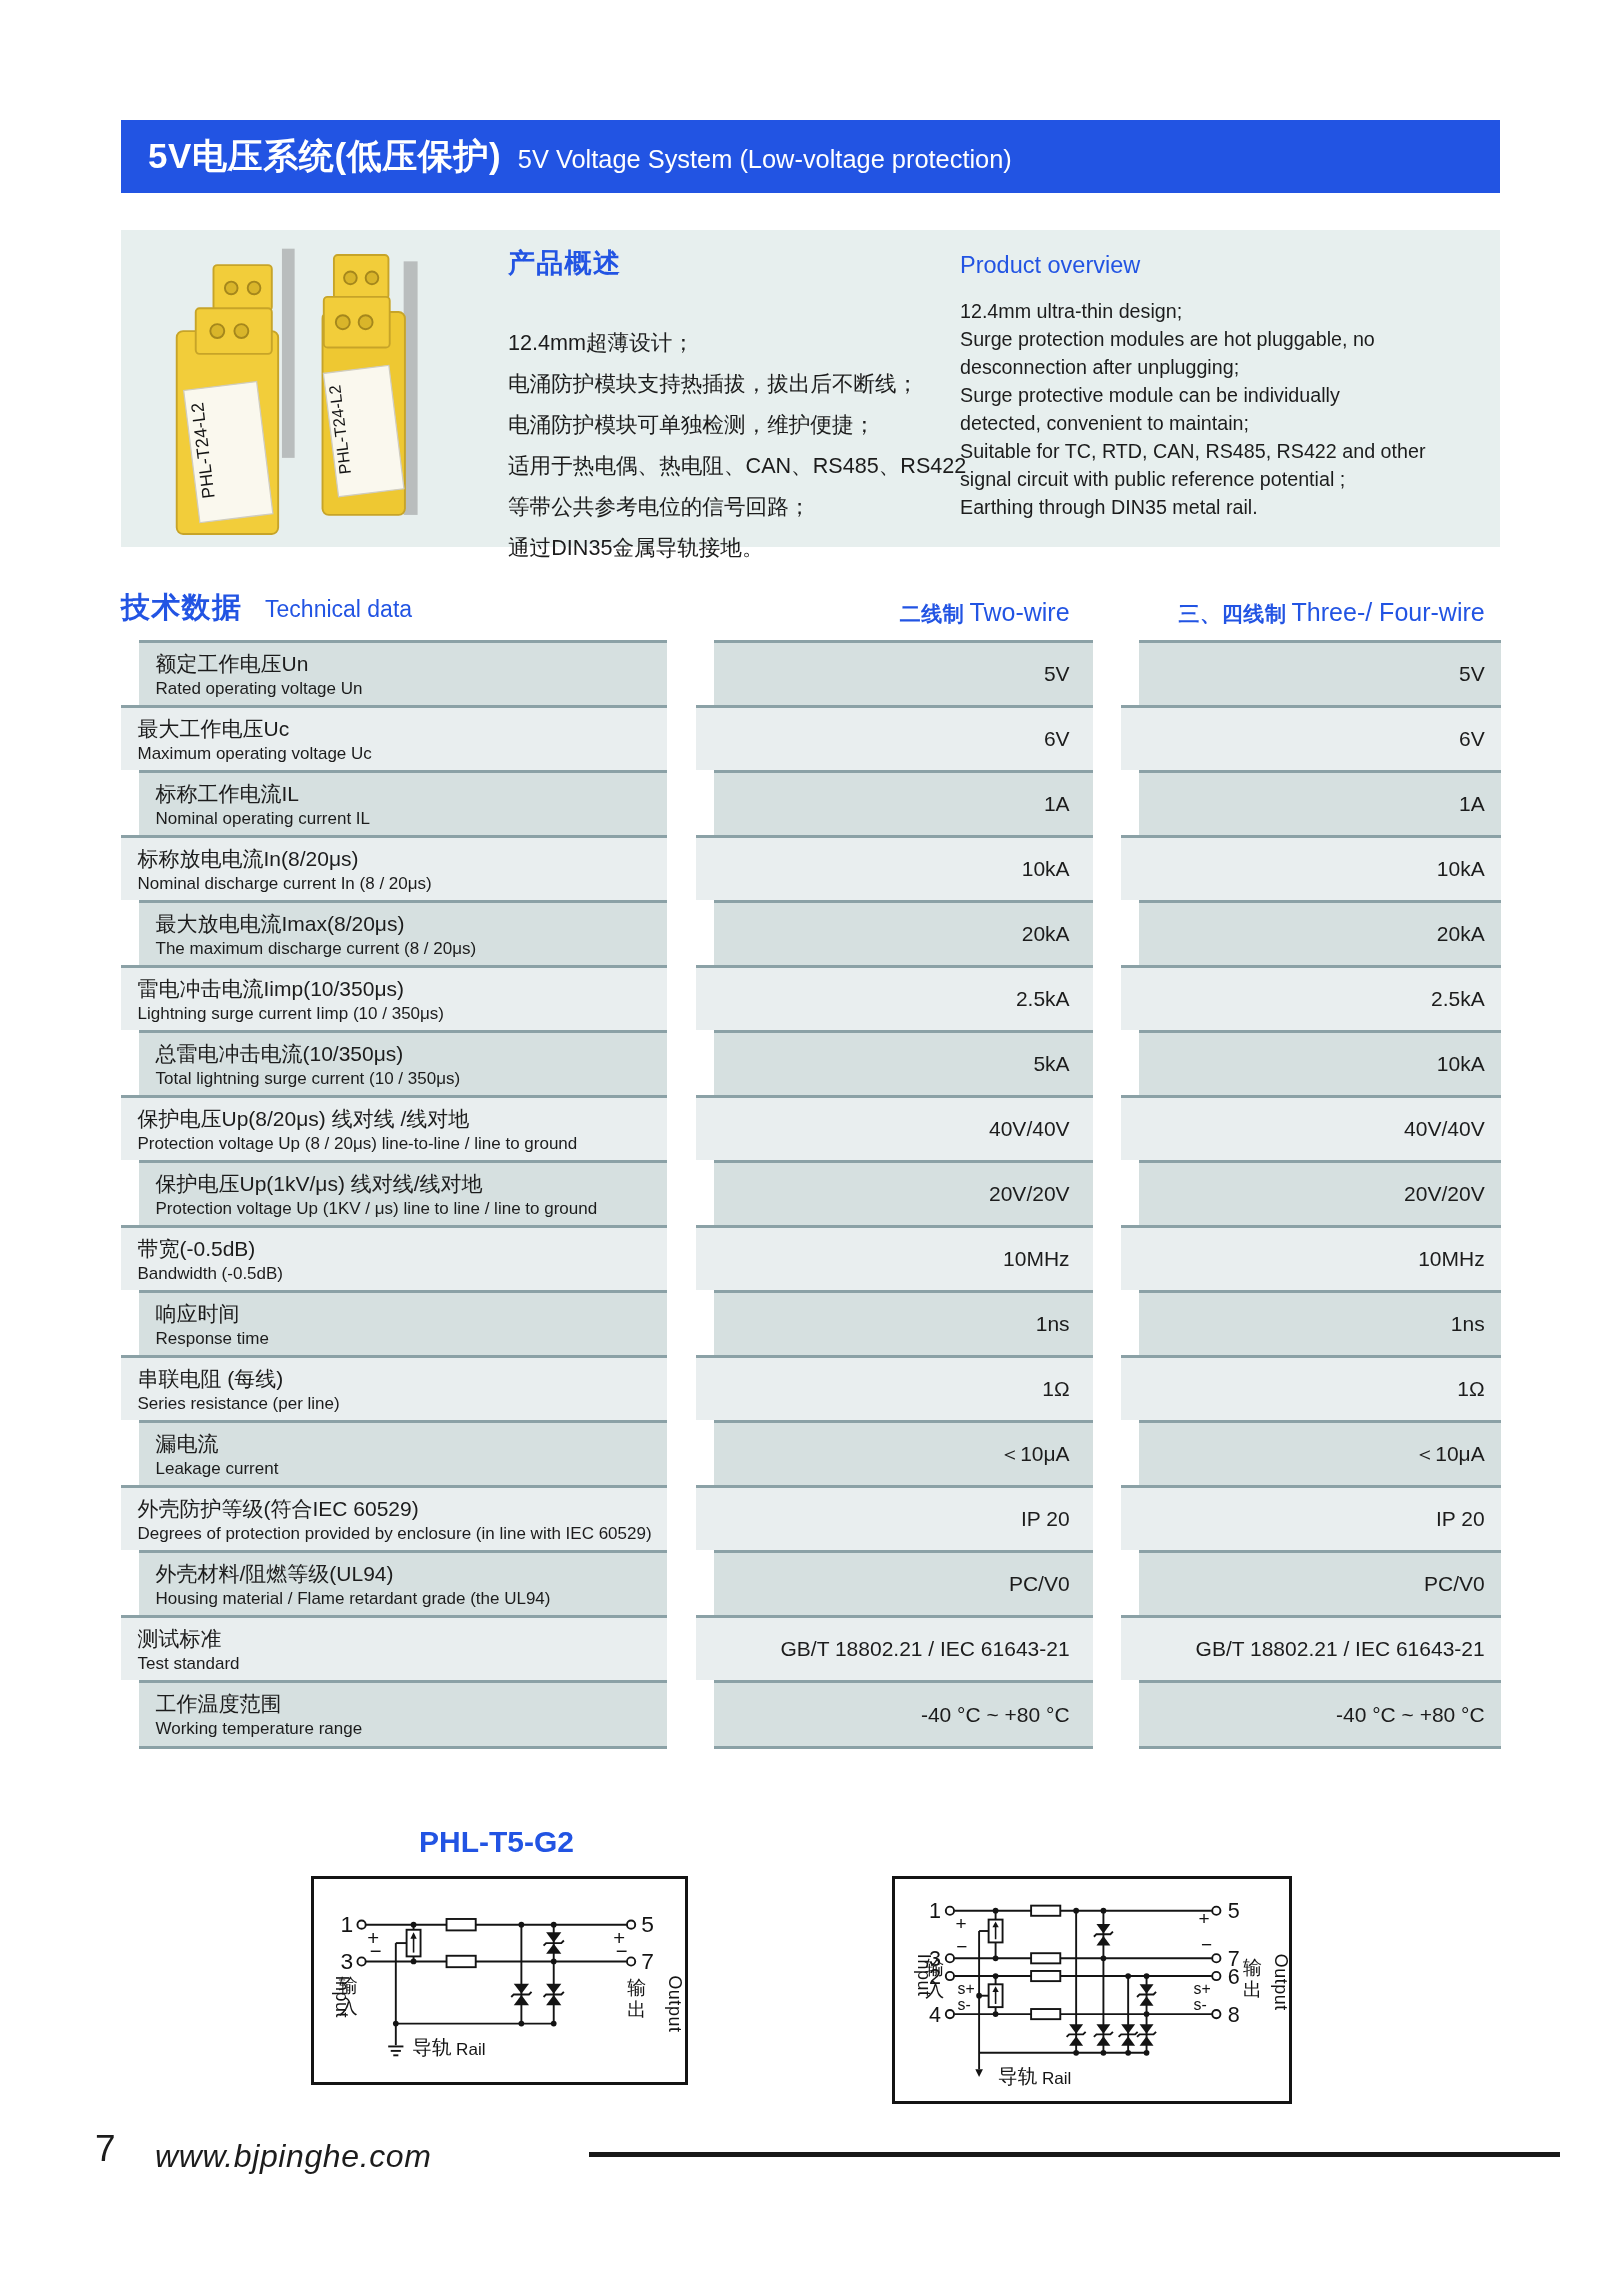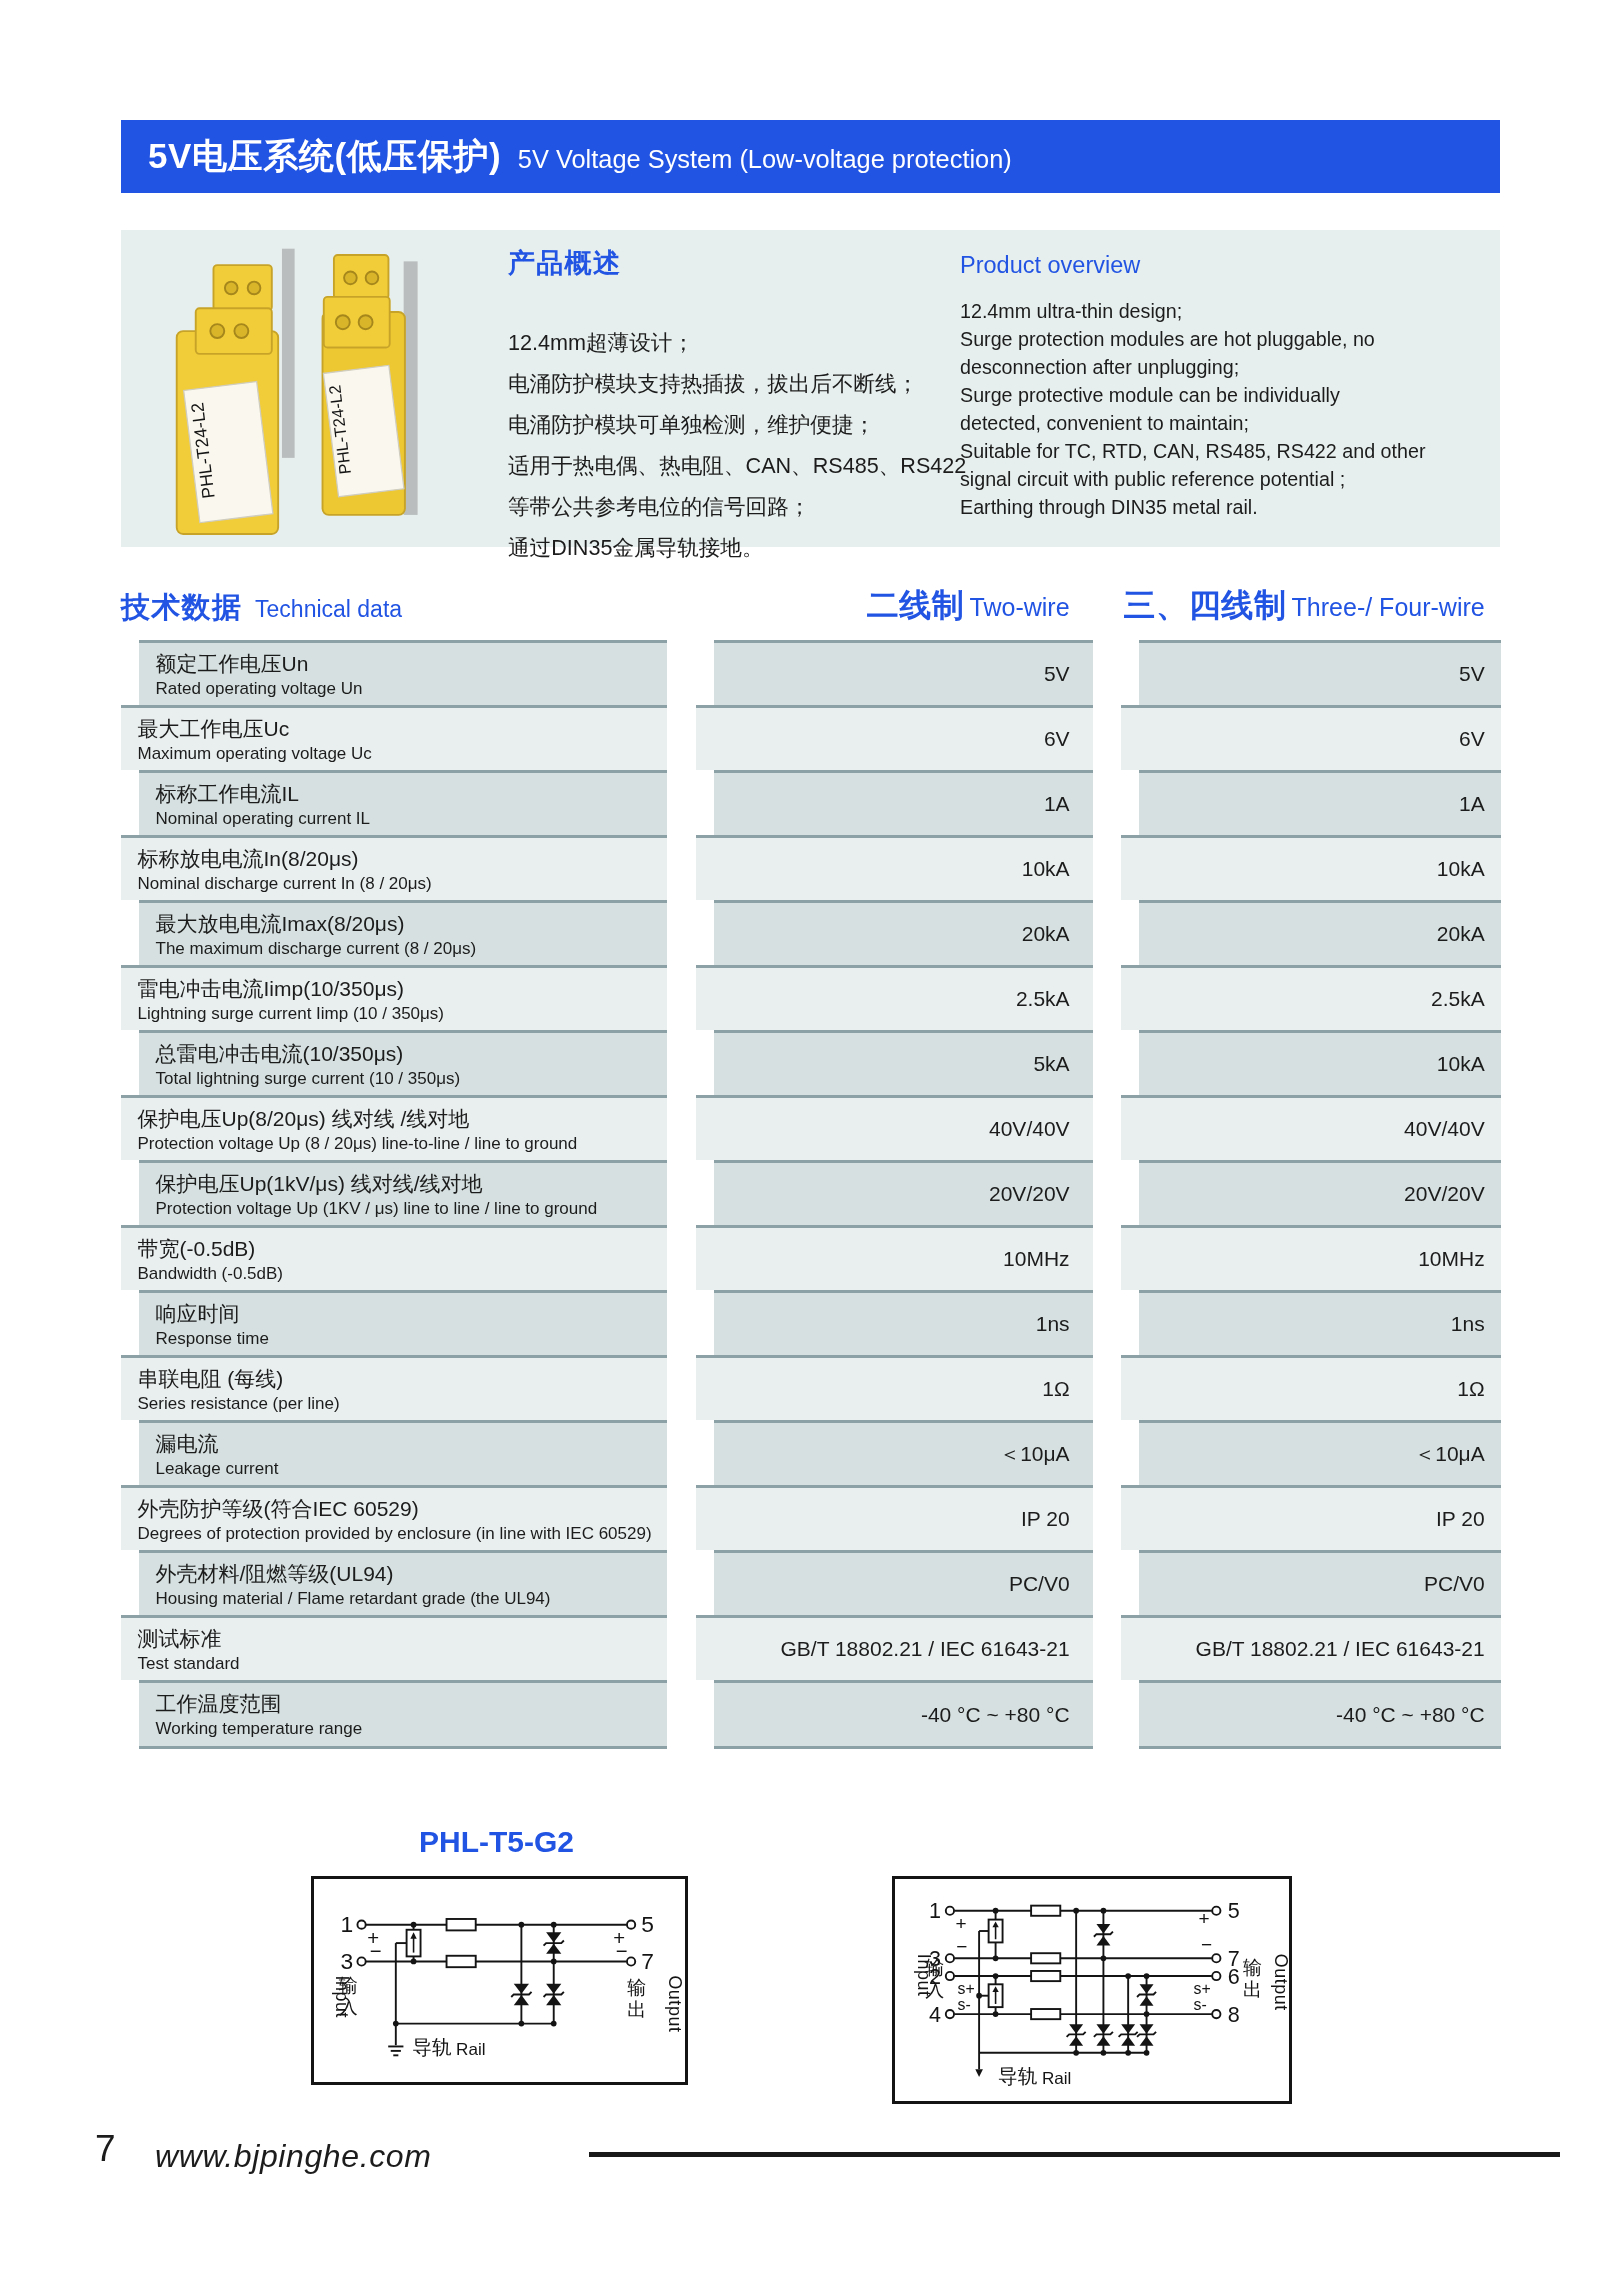--- a/index.html
+++ b/index.html
@@ -27,22 +27,22 @@
   .ov-en .lines{margin-top:18px;}
   .ov-en .lines div{font-size:19.7px;line-height:28px;white-space:nowrap;}
   
   .thead{
     position:absolute;left:121px;top:571px;width:1379px;height:66px;
     display:grid;grid-template-columns:546px 28.6px 397px 28.6px 380px;align-items:end;box-sizing:border-box;
     color:var(--accent,#2254e3);
   }
   .thead .c1{padding-bottom:9px;}
   .thead .zh{font-size:29px;font-weight:bold;letter-spacing:1.3px;}
-  .thead .en{font-size:23px;margin-left:10px;}
-  .thead .vzh{font-size:32px;font-weight:bold;letter-spacing:0.6px;}
+  .thead .en{font-size:23px;margin-left:20px;}
+  .thead .vzh{font-size:21px;font-weight:bold;letter-spacing:0.6px;}
   .thead .ven{font-size:25px;margin-left:5.1px;}
   .thead .cv{padding-bottom:9px;text-align:right;padding-right:23px;white-space:nowrap;}
   .thead .cv2{padding-right:16.5px;}
   .tbody{position:absolute;left:121px;top:640px;width:1379px;}
   .trow{display:grid;grid-template-columns:546px 28.6px 397px 28.6px 380px;height:65px;}
   .trow.last{height:69px;}
   .trow .cell{border-top:3.2px solid var(--slate,#8ba1a6);box-sizing:border-box;}
   .trow.dark .cell{background:var(--row-dark,#d6e0e0);margin-left:18px;}
   .trow.light .cell{background:var(--row-light,#e9eeef);}
   .trow.last .cell{border-bottom:3.2px solid var(--slate,#8ba1a6);}

